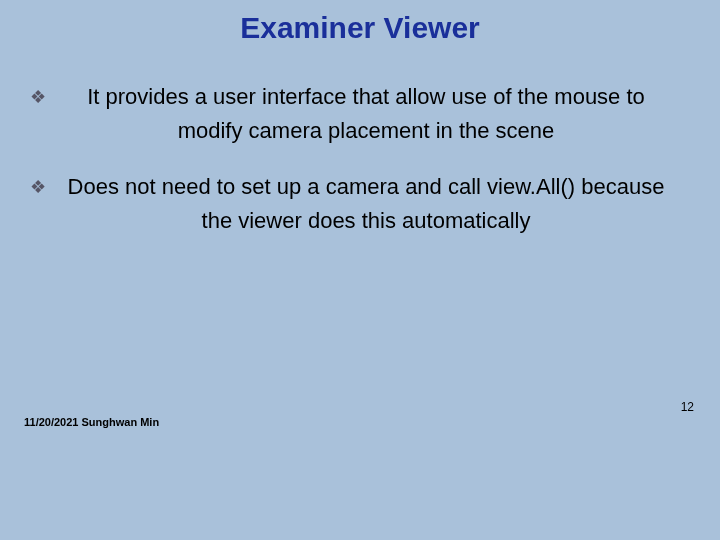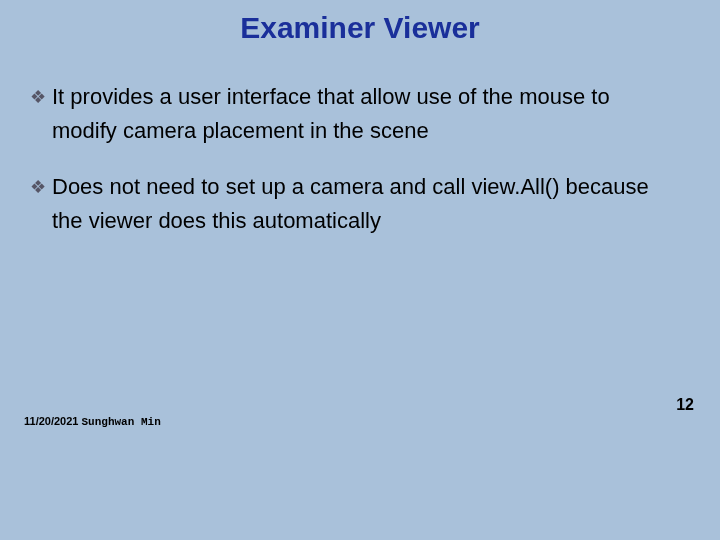--- a/index.html
+++ b/index.html
@@ -47,39 +47,39 @@
   .bullet-icon {
     flex: 0 0 auto;
     width: 22px;
     font-size: 18px;
     color: #555566;
     position: relative;
     top: 4px;
   }
   .bullet-text {
     flex: 1 1 auto;
+    text-align: center;
   }
   .footer-date {
     position: absolute;
     left: 24px;
     bottom: 12px;
     font-size: 11px;
     font-weight: bold;
     color: #000;
   }
   .footer-author {
     font-weight: bold;
-    font-family: Liberation Mono, monospace;
   }
   .page-number {
     position: absolute;
     right: 26px;
     bottom: 26px;
-    font-size: 16px;
-    font-weight: bold;
+    font-size: 12px;
+    font-weight: normal;
     color: #000;
   }
 </style>
 </head>
 <body>
 
 <div class="slide">
 
   <div class="title">Examiner Viewer</div>
 

